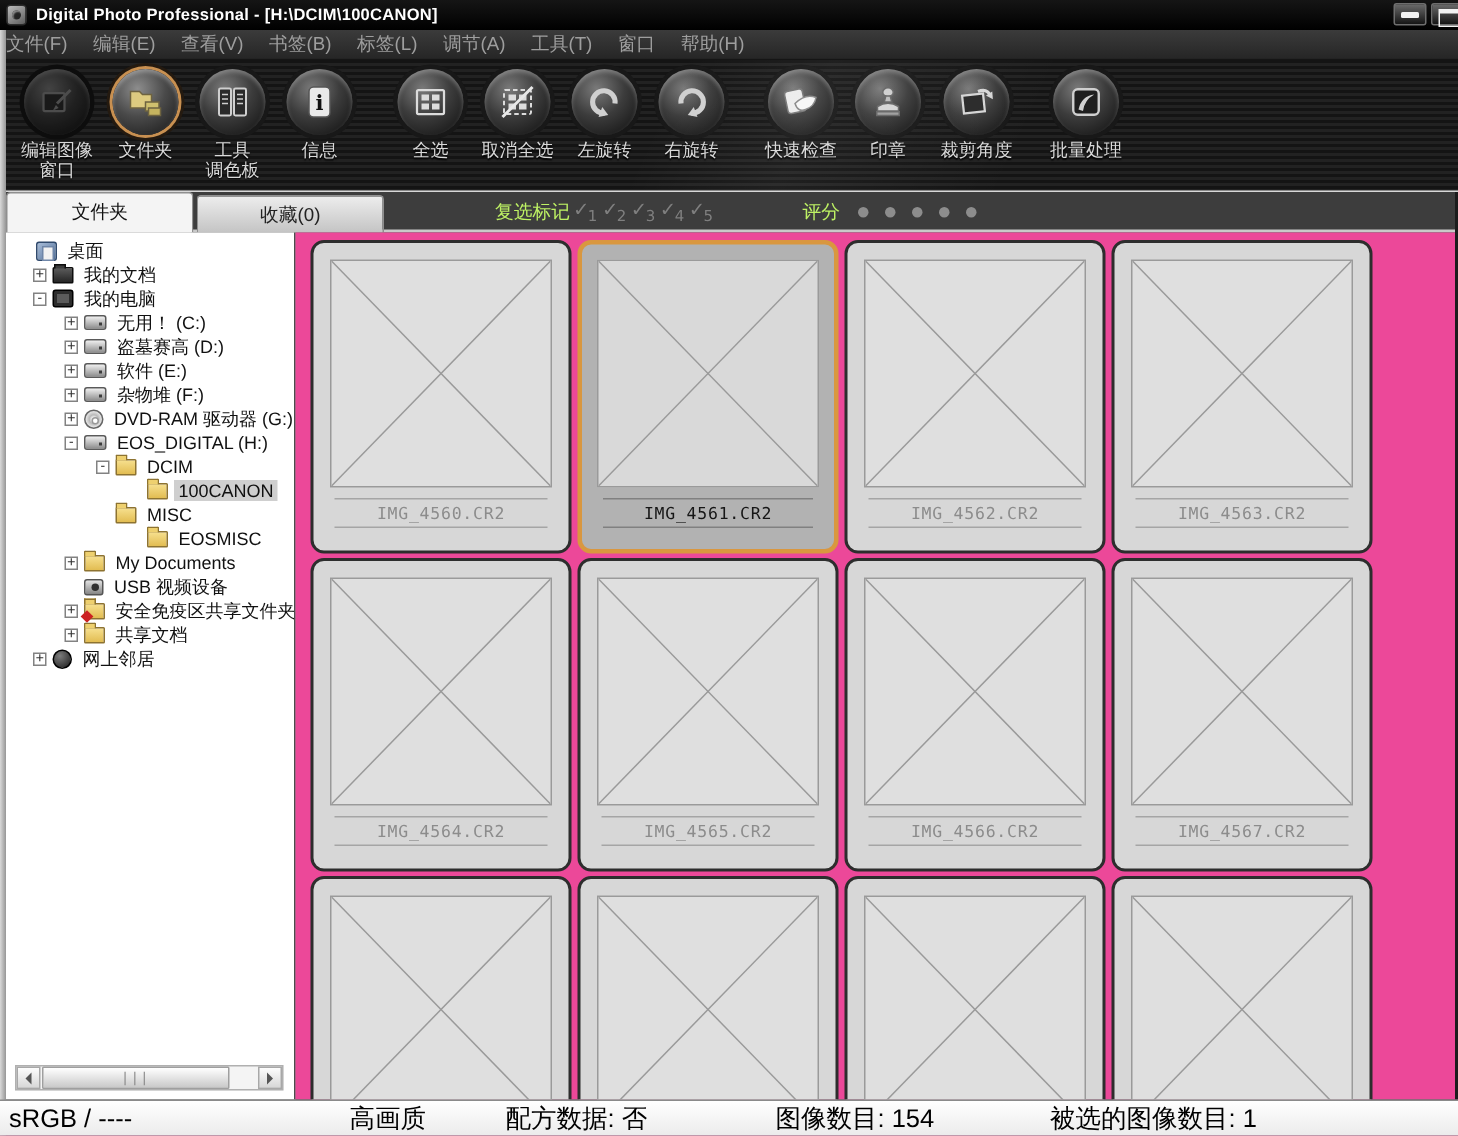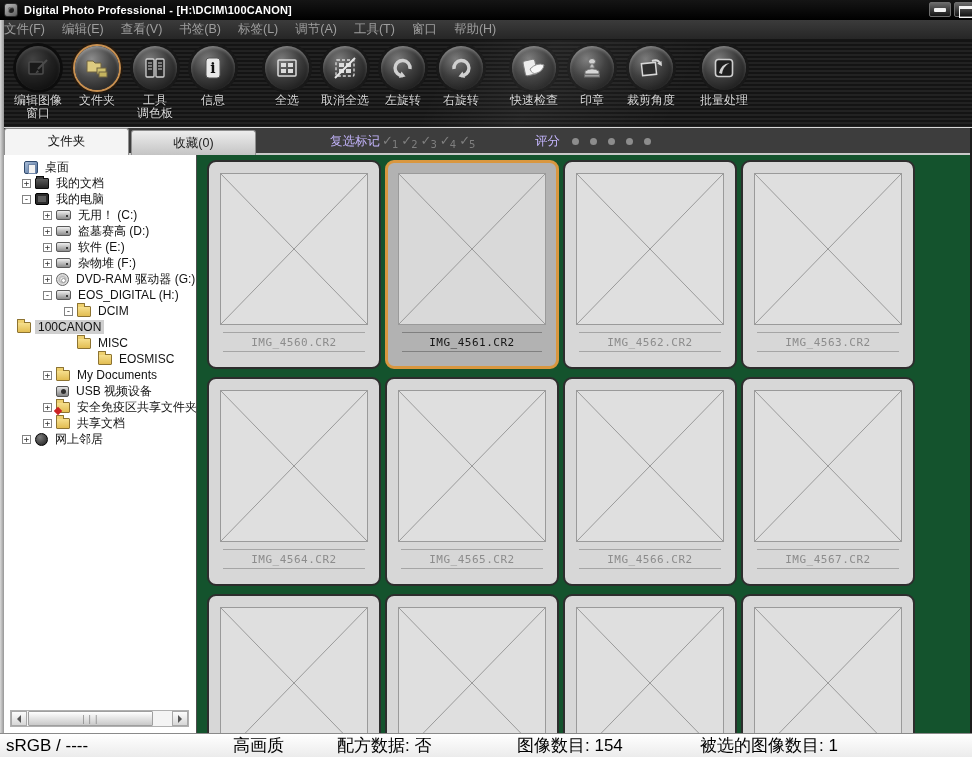--- a/index.html
+++ b/index.html
@@ -44,21 +44,21 @@
     white-space:pre-line; text-shadow:0 1px 1px #000; }
 
   
   .tabbar { position:absolute; left:0; top:127px; width:972px; height:28px; background:#3d3d3d;
     border-top:1px solid #d8d8d8; border-bottom:2px solid #c9c9c9; }
   .tab { position:absolute; top:0; height:27px; width:125px; text-align:center;
     font-size:12.5px; line-height:25px; color:#111; border:1px solid #8f8f8f; border-bottom:none;
     border-radius:3px 3px 0 0; }
   .tab.active { left:4px; background:#f4f4f4; z-index:2; height:27px; }
   .tab.inactive { left:131px; top:2px; height:25px; background:linear-gradient(#ededed,#c4c4c4); color:#222; }
-  .mark-label { position:absolute; top:0; height:26px; line-height:26px; color:#c4b5fd; font-size:12.5px; }
+  .mark-label { position:absolute; top:0; height:26px; line-height:26px; color:#bef264; font-size:12.5px; }
   .checkmark-label { left:330px; }
   .rating-label { left:535px; }
   .checks { position:absolute; left:382px; top:0; height:26px; display:flex; align-items:center; gap:3px; }
   .check { color:#7f7f7f; font-size:13px; font-family:"DejaVu Sans", sans-serif; }
   .check .num { font-size:10px; vertical-align:-3px; margin-left:-1px; }
   .dots { position:absolute; left:572px; top:0; height:26px; display:flex; align-items:center; gap:11px; }
   .dot { width:7px; height:7px; border-radius:50%; background:#8d8d8d; }
 
   
   .content { position:absolute; left:0; top:155px; width:972px; height:578px; }
@@ -100,23 +100,23 @@
     display:flex; align-items:center; justify-content:center; flex:none; }
   .tri-left { width:0; height:0; border:4px solid transparent; border-right-color:#555; margin-left:-4px; }
   .tri-right { width:0; height:0; border:4px solid transparent; border-left-color:#555; margin-right:-4px; }
   .hs-track { flex:1; position:relative; }
   .hs-thumb { position:absolute; left:1px; top:0; height:15px; width:86%;
     background:linear-gradient(#ffffff,#c9c9c9); border:1px solid #9f9f9f; border-radius:1px;
     display:flex; align-items:center; justify-content:center; }
   .grip { font-family:"DejaVu Sans Mono", monospace; font-size:9px; color:#8a8a8a; letter-spacing:1px; }
 
   
-  .thumb-grid { position:absolute; left:197px; top:0; width:775px; height:578px; background:#14532d;
+  .thumb-grid { position:absolute; left:197px; top:0; width:775px; height:578px; background:#ec4899;
     padding:5px 0 0 10px; display:grid; grid-template-columns:repeat(4,174px); grid-auto-rows:209px;
-    gap:8px 4px; overflow:hidden; }
+    gap:3px 4px; overflow:hidden; }
   .cell { background:#d7d7d7; border:2px solid #2d2d2d; border-radius:9px; position:relative; overflow:hidden; }
   .cell.selected { background:#b2b2b2; border:3px solid #d9973f; }
   .ph { margin:11px 11px 0; height:152px; background:#dfdfdf; border:1px solid #9a9a9a; }
   .cell.selected .ph { margin:10px 10px 0; background:#d9d9d9; }
   .ph svg { width:100%; height:100%; display:block; }
   .fn { margin:7px 14px 0; border-top:1px solid #a5a5a5; border-bottom:1px solid #a5a5a5;
     padding:3px 0 2px; text-align:center; font-family:"DejaVu Sans Mono", monospace;
     font-size:11px; color:#8c8c8c; letter-spacing:.5px; min-height:19px; }
   .cell.selected .fn { color:#161616; border-color:#808080; }
 
@@ -342,21 +342,21 @@
         <div class="tree-item" style="padding-left: 39px;">
           <span class="exp">-</span>
           <span class="ti ti-drive"></span>
           <span class="tree-label">EOS_DIGITAL (H:)</span>
         </div>
         <div class="tree-item" style="padding-left: 60px;">
           <span class="exp">-</span>
           <span class="ti ti-folder"></span>
           <span class="tree-label">DCIM</span>
         </div>
-        <div class="tree-item selected" style="">
+        <div class="tree-item selected" style="padding-left: 81px;">
           <span class="exp-spacer"></span>
           <span class="ti ti-folder"></span>
           <span class="tree-label">100CANON</span>
         </div>
         <div class="tree-item" style="padding-left: 60px;">
           <span class="exp-spacer"></span>
           <span class="ti ti-folder"></span>
           <span class="tree-label">MISC</span>
         </div>
         <div class="tree-item" style="padding-left: 81px;">

